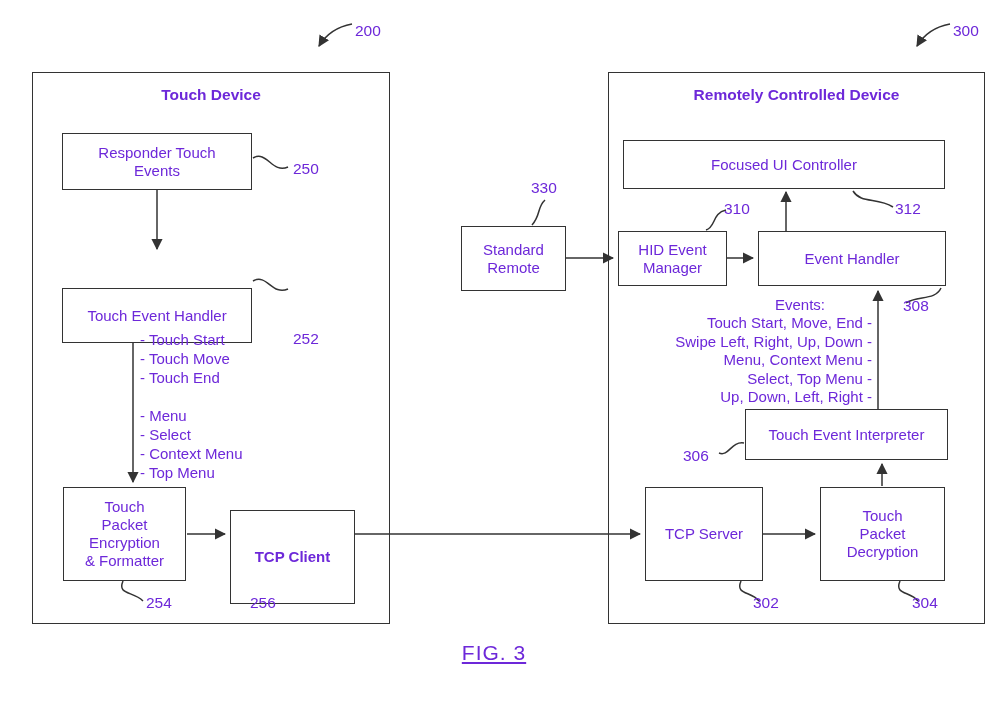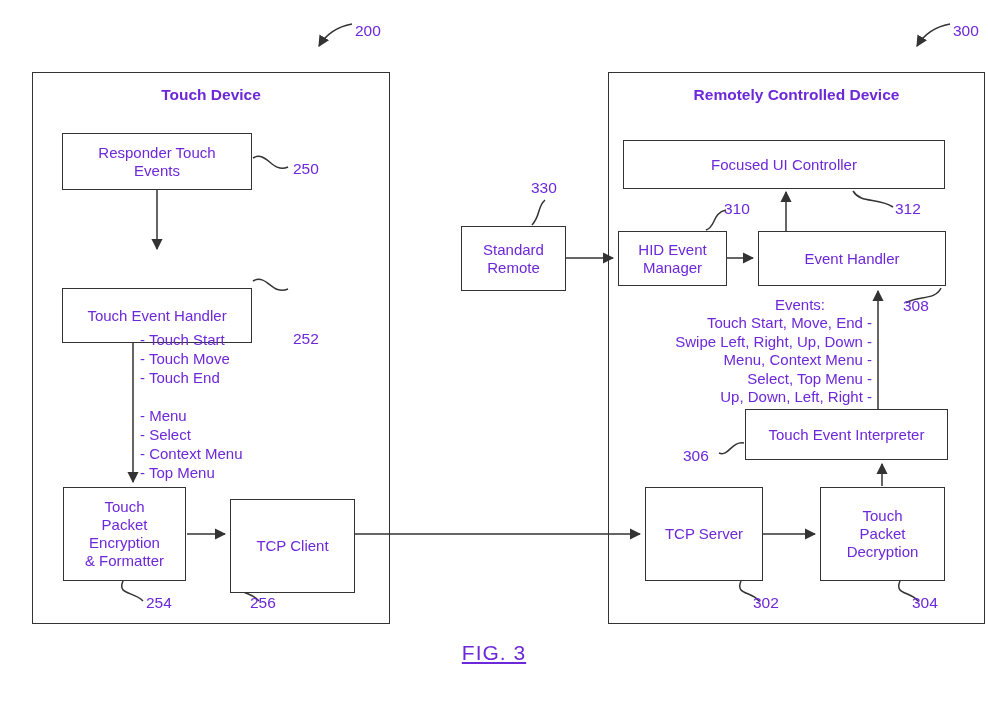--- a/index.html
+++ b/index.html
@@ -89,21 +89,21 @@
 - Top Menu</div>
 
   <div class="box" style="left:63px;top:487px;width:123px;height:94px;">
     <span>Touch
 Packet
 Encryption
 &amp; Formatter</span>
   </div>
   <div class="ref" style="left:146px;top:594px;">254</div>
 
-  <div class="box" style="left:230px;top:499px;width:125px;height:94px;">
+  <div class="box" style="left:230px;top:510px;width:125px;height:94px;font-weight:bold;">
     <span>TCP Client</span>
   </div>
   <div class="ref" style="left:250px;top:594px;">256</div>
 
   <div class="ref" style="left:531px;top:179px;">330</div>
   <div class="box" style="left:461px;top:226px;width:105px;height:65px;justify-content:center;">
     <span>Standard
 Remote</span>
   </div>
 

